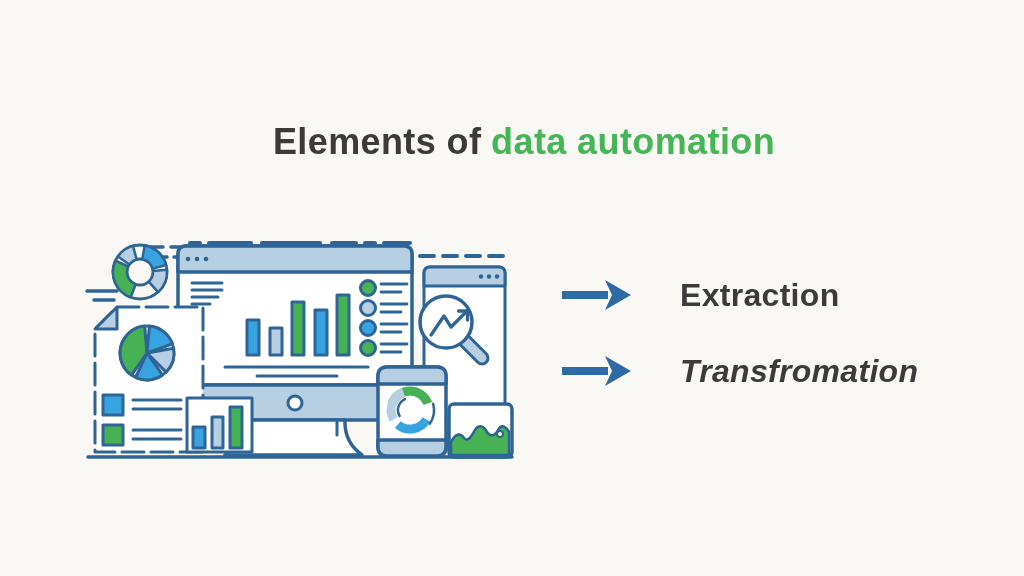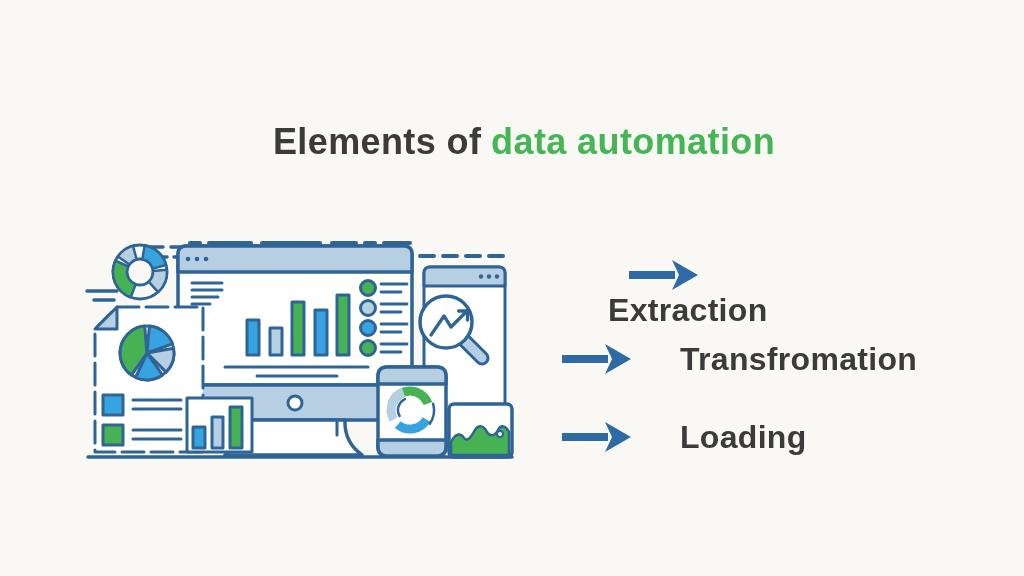--- a/index.html
+++ b/index.html
@@ -10,21 +10,21 @@
   }
   .slide{position:absolute;inset:0;border-radius:17px;}
   .title{
     position:absolute;top:121px;left:24px;width:1000px;text-align:center;
     font-size:36px;font-weight:bold;color:var(--ink,#3b3b3b);letter-spacing:.4px;
     white-space:nowrap;
   }
   .title .hl{color:var(--title-green,#45b655);margin-left:.27em;}
   .illustration{position:absolute;left:85px;top:228px;width:430px;height:235px;}
   .step-row{position:absolute;left:561px;height:46px;display:flex;align-items:center;}
-  .row-0{top:258px;flex-direction:column;} .row-1{top:336px;} .row-2{top:414px;}
+  .row-0{top:272px;} .row-1{top:348px;font-style:italic;} .row-2{top:414px;}
   .arrow{width:72px;height:34px;flex:none;display:block;}
   .step-label{
     margin-left:47px;font-size:32px;font-weight:bold;color:var(--ink,#3b3b3b);
     white-space:nowrap;letter-spacing:.3px;
   }
   svg{overflow:visible;}
 </style>
 </head>
 <body>
 
@@ -177,21 +177,14 @@
   </div>
 
   <div class="step-row row-1">
     <svg class="arrow" viewBox="0 0 72 34">
       <rect x="1" y="13" width="46" height="8" fill="var(--arrow-blue)"></rect>
       <polygon points="44,2 70,17 44,32 51,17" fill="var(--arrow-blue)"></polygon>
     </svg>
     <span class="step-label">Transfromation</span>
   </div>
 
-  <div class="step-row row-2">
-    <svg class="arrow" viewBox="0 0 72 34">
-      <rect x="1" y="13" width="46" height="8" fill="var(--arrow-blue)"></rect>
-      <polygon points="44,2 70,17 44,32 51,17" fill="var(--arrow-blue)"></polygon>
-    </svg>
-    <span class="step-label">Loading</span>
-  </div>
 
 </div>
 
 </body></html>

